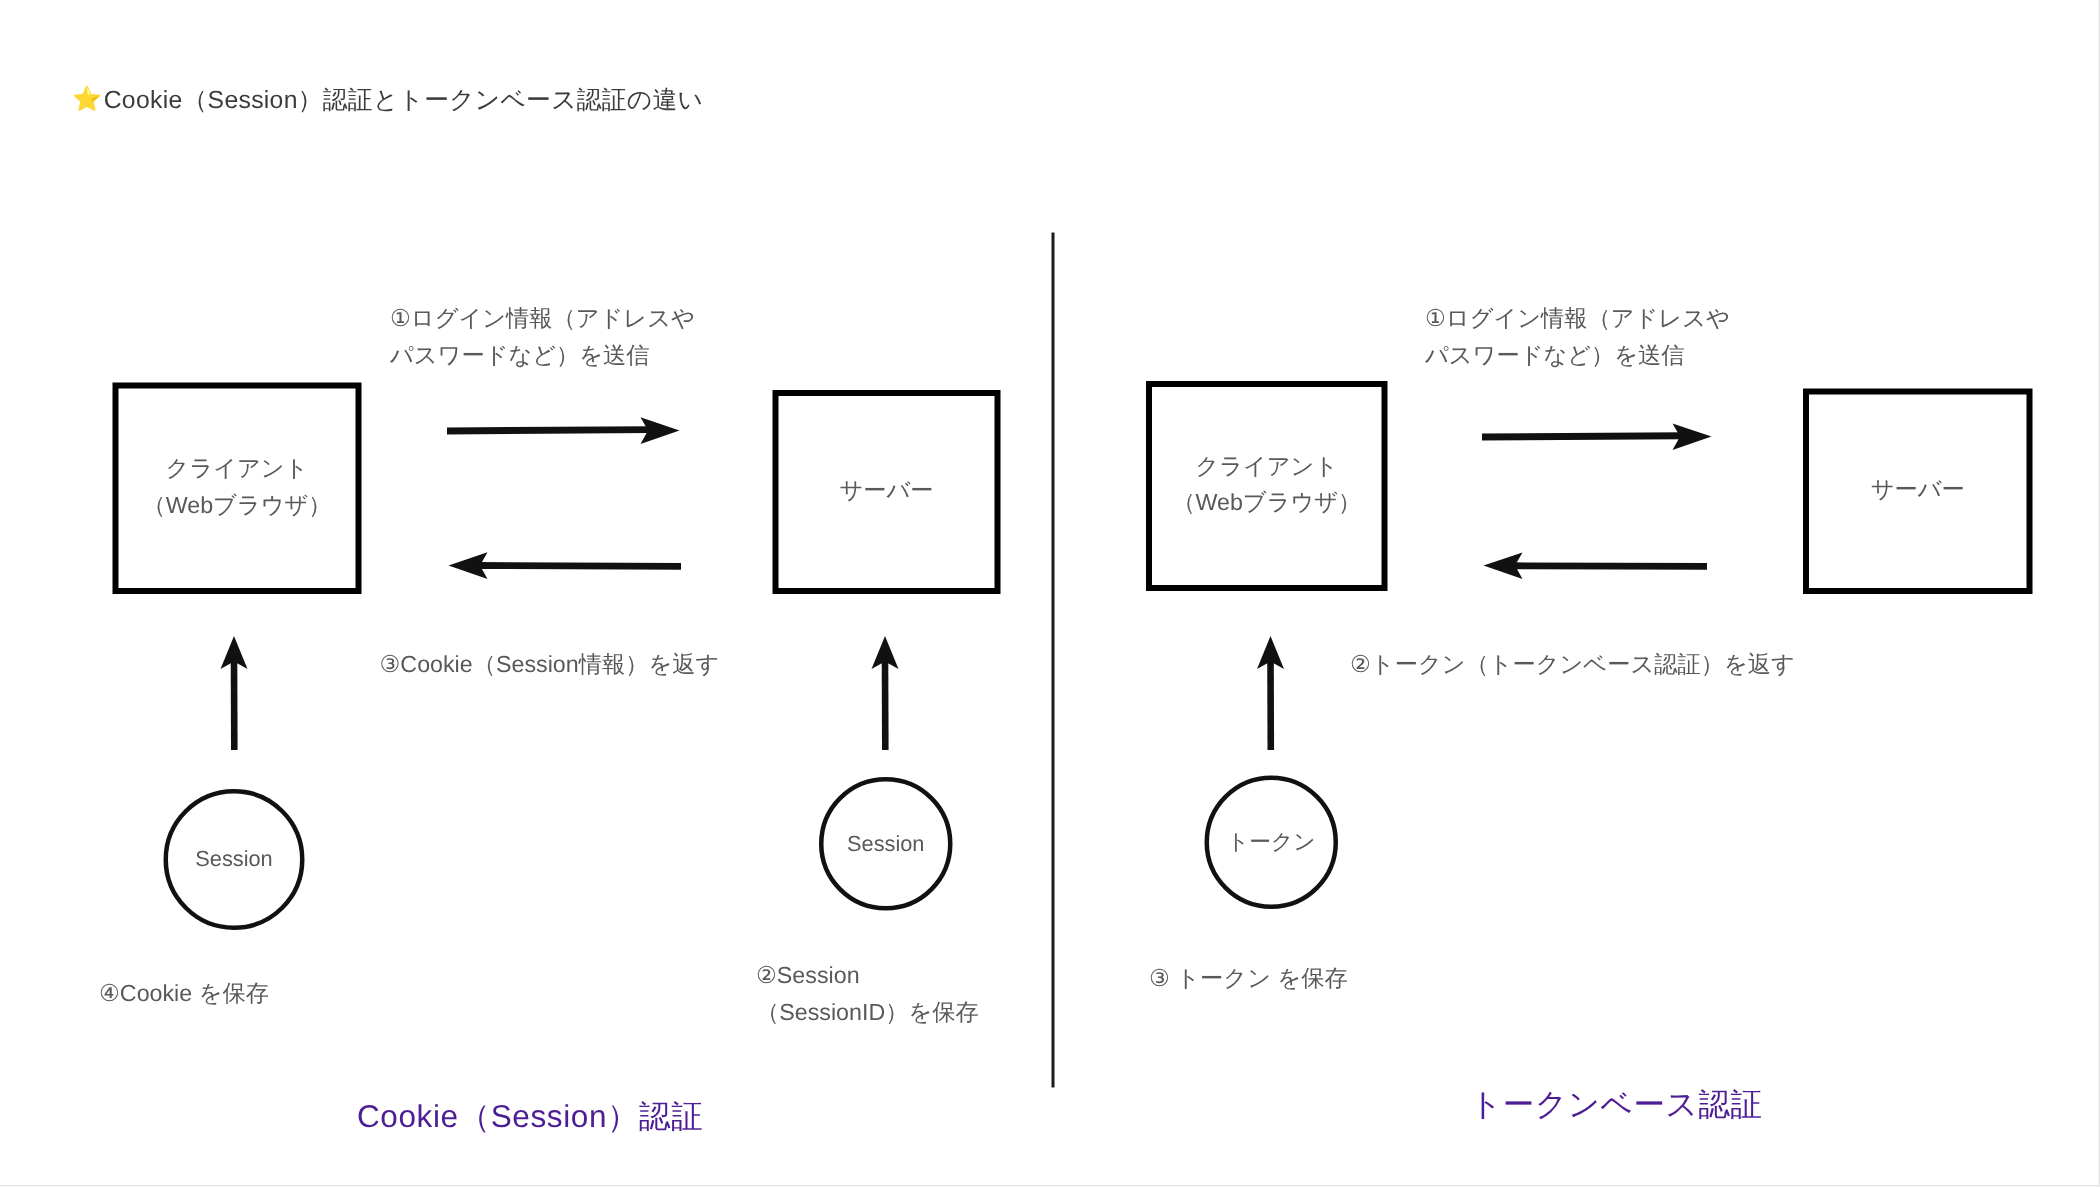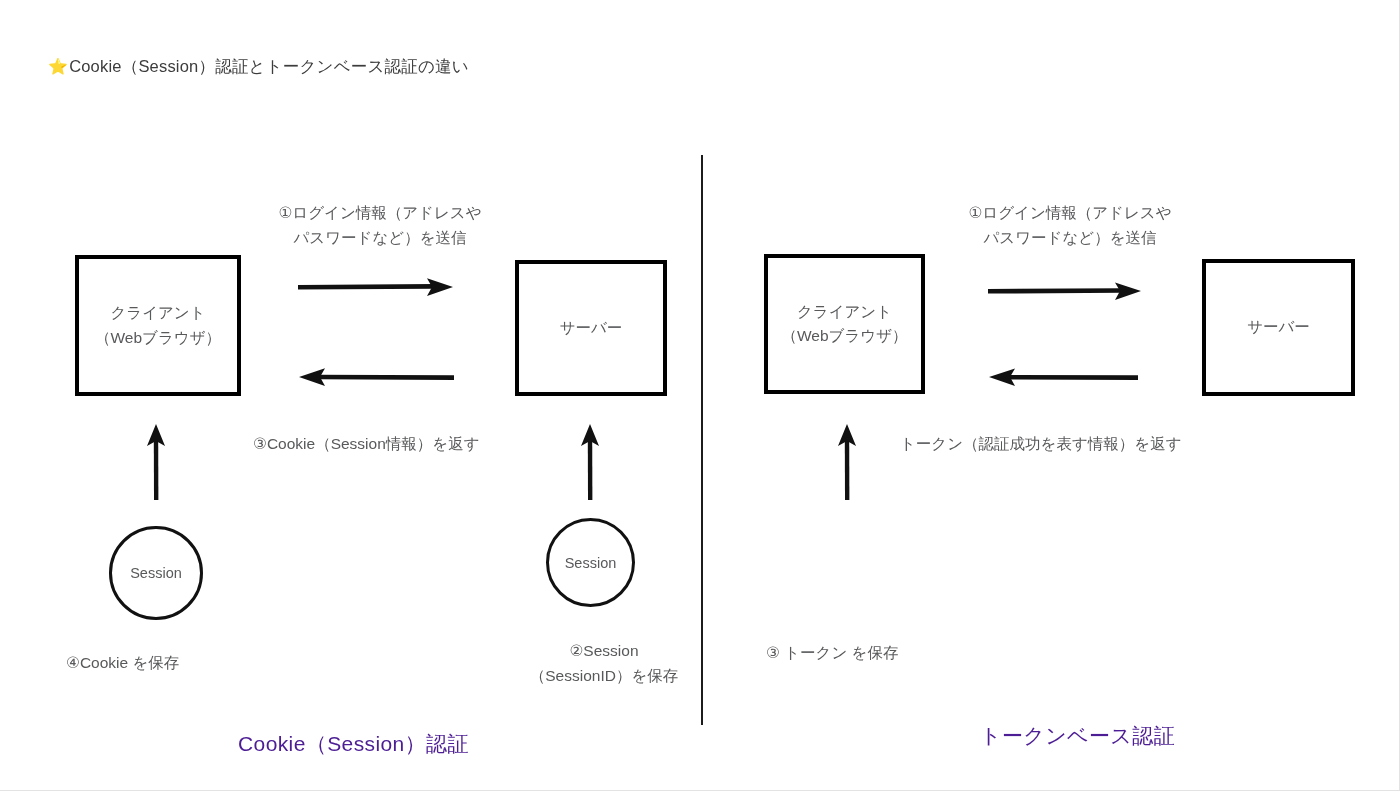--- a/index.html
+++ b/index.html
@@ -94,21 +94,21 @@
   .arrow-h svg, .arrow-v svg { display: block; overflow: visible; }
 
   
   .lbl {
     position: absolute;
     color: #58595b;
     font-size: 15.5px;
     line-height: 1.62;
     white-space: nowrap;
   }
-  .lbl.center { text-align: center; }
+  .lbl.center { }
   .lbl.two-line { line-height: 1.62; }
 
   .section-caption {
     position: absolute;
     color: #4c1d95;
     font-size: 21px;
     letter-spacing: 0.4px;
     white-space: nowrap;
   }
 </style>
@@ -211,30 +211,33 @@
   </div>
 
   <div class="arrow-h" style="left:986px; top:366px; width:154px;">
     <svg width="154" height="22" viewBox="0 0 154 22">
       <path d="M22,11.2 L152,11.6" stroke="#111" stroke-width="4.6" stroke-linecap="butt" fill="none"></path>
       <path d="M29,2.4 L3,11 L29,20 L24,11 Z" fill="#111"></path>
     </svg>
   </div>
 
   <div class="lbl" style="left:900px; top:431px;">
-    <div>トークン（認証成功を表す情報）を返す</div>
+    <div>②トークン（トークンベース認証）を返す</div>
   </div>
 
   <div class="arrow-v" style="left:834px; top:422px; height:80px;">
     <svg width="26" height="80" viewBox="0 0 26 80">
       <path d="M13.2,78 L13.0,18" stroke="#111" stroke-width="4.4" stroke-linecap="butt" fill="none"></path>
       <path d="M4,24 L13,2 L22,24 L13,19 Z" fill="#111"></path>
     </svg>
   </div>
 
+  <div class="node-circle" style="left:803px; top:517px; width:89px; height:89px;">
+    <span>トークン</span>
+  </div>
 
   <div class="lbl" style="left:766px; top:640px;">
     <div>③ トークン を保存</div>
   </div>
 
   <div class="section-caption" style="left:980px; top:722px;">トークンベース認証</div>
 
 </div>
 
 </body></html>

